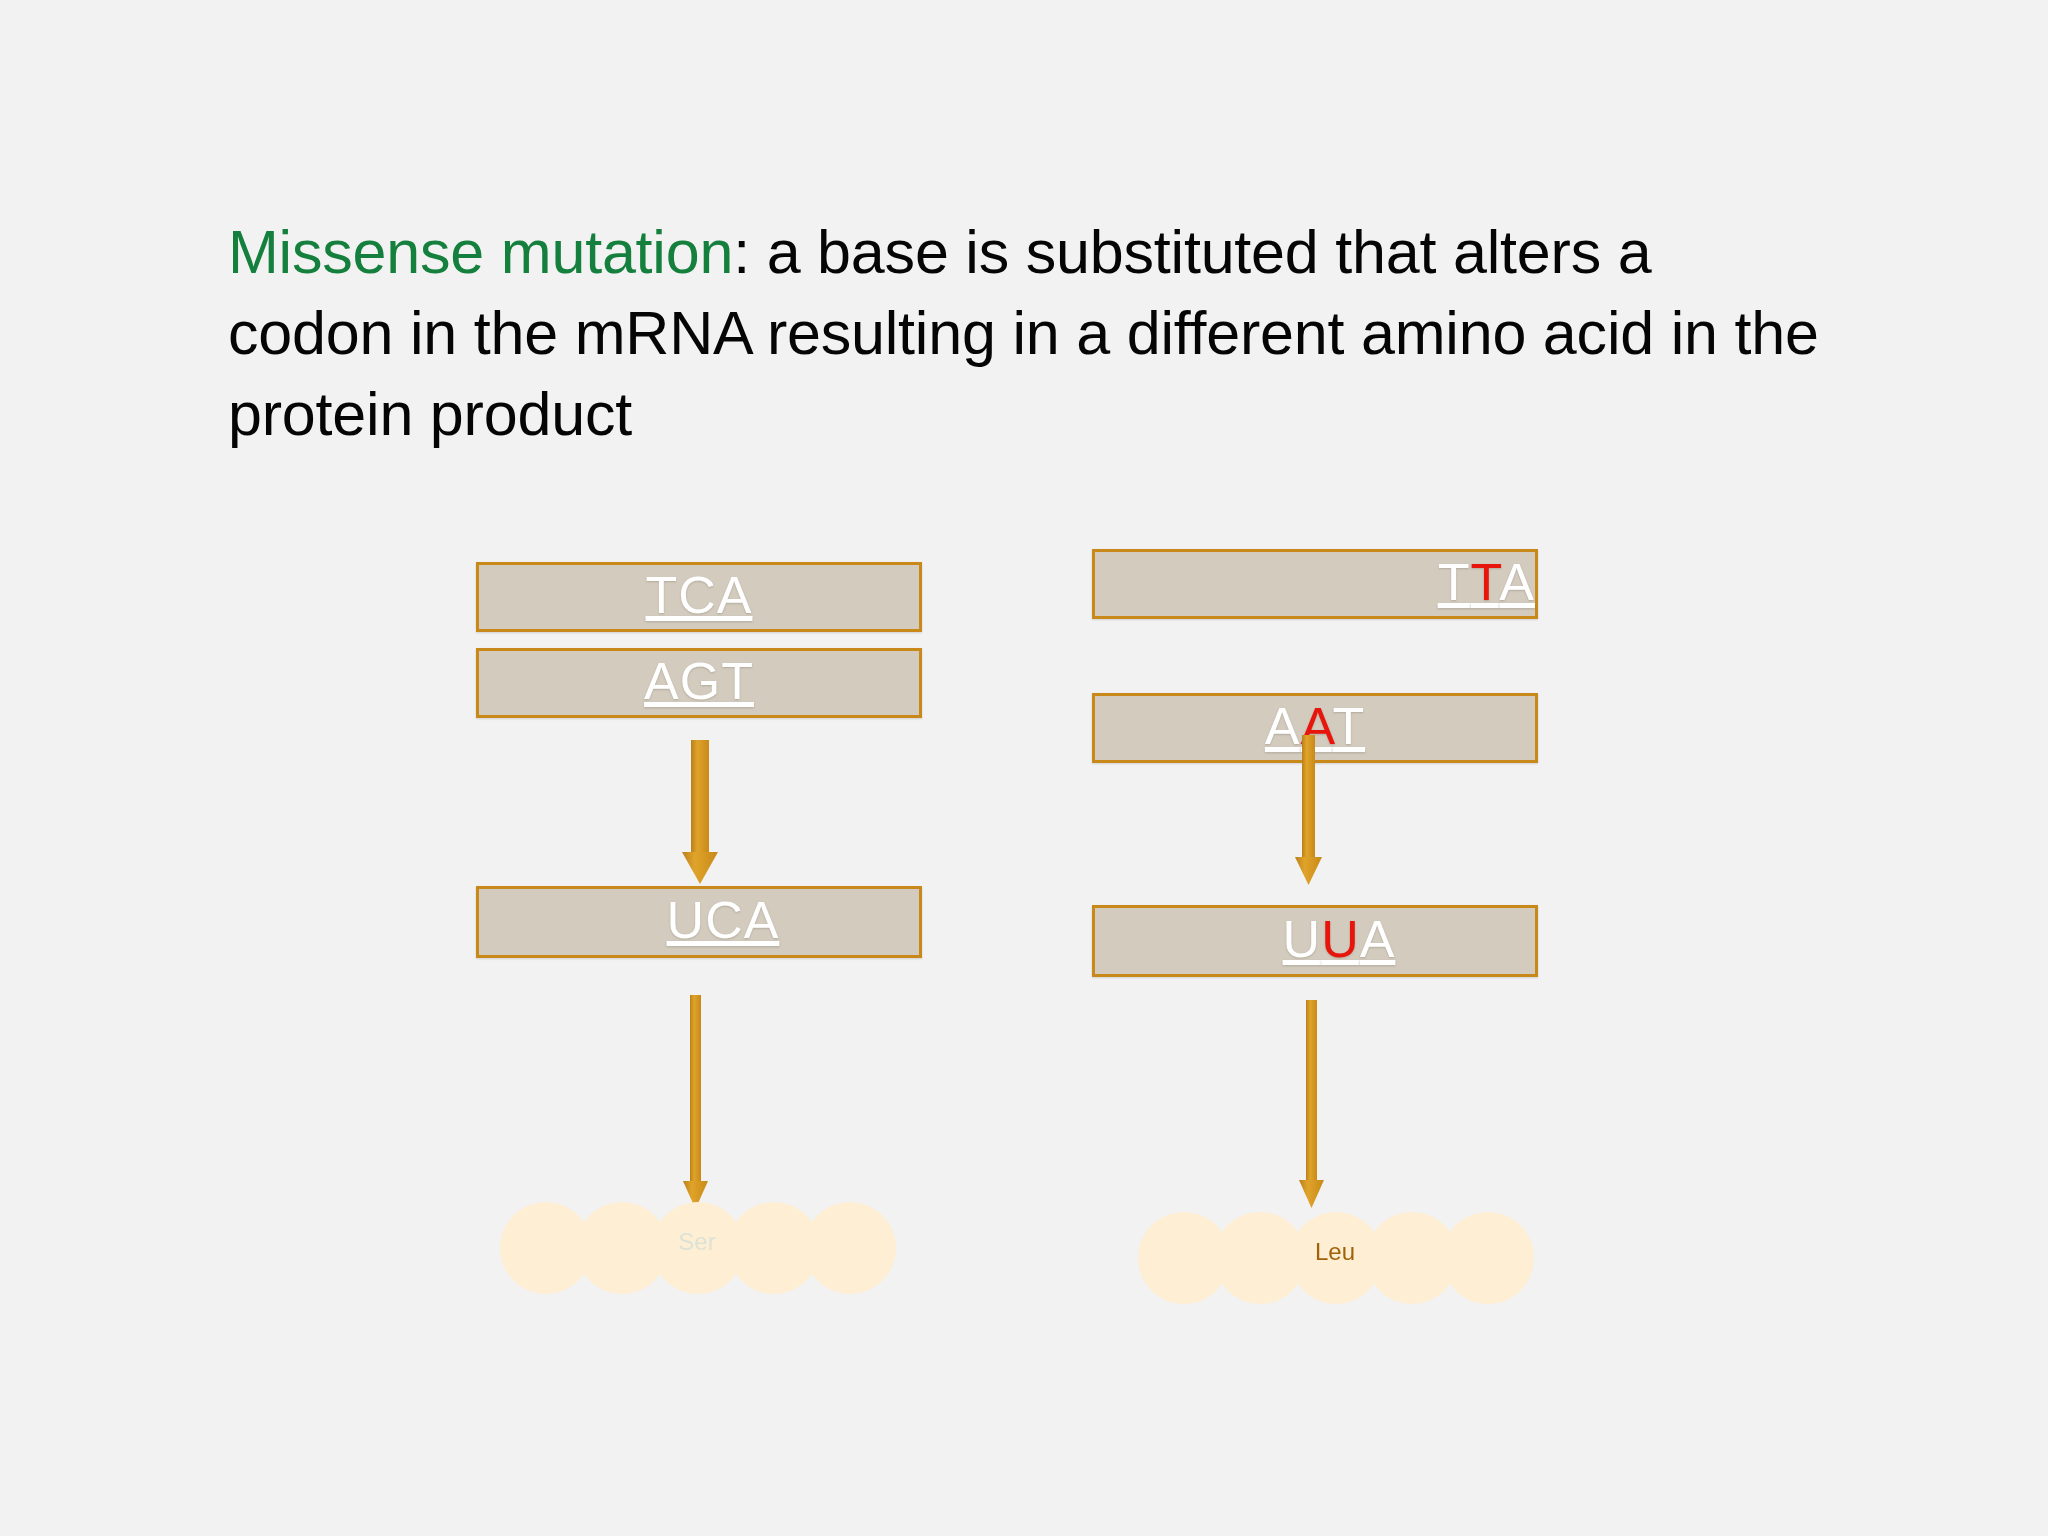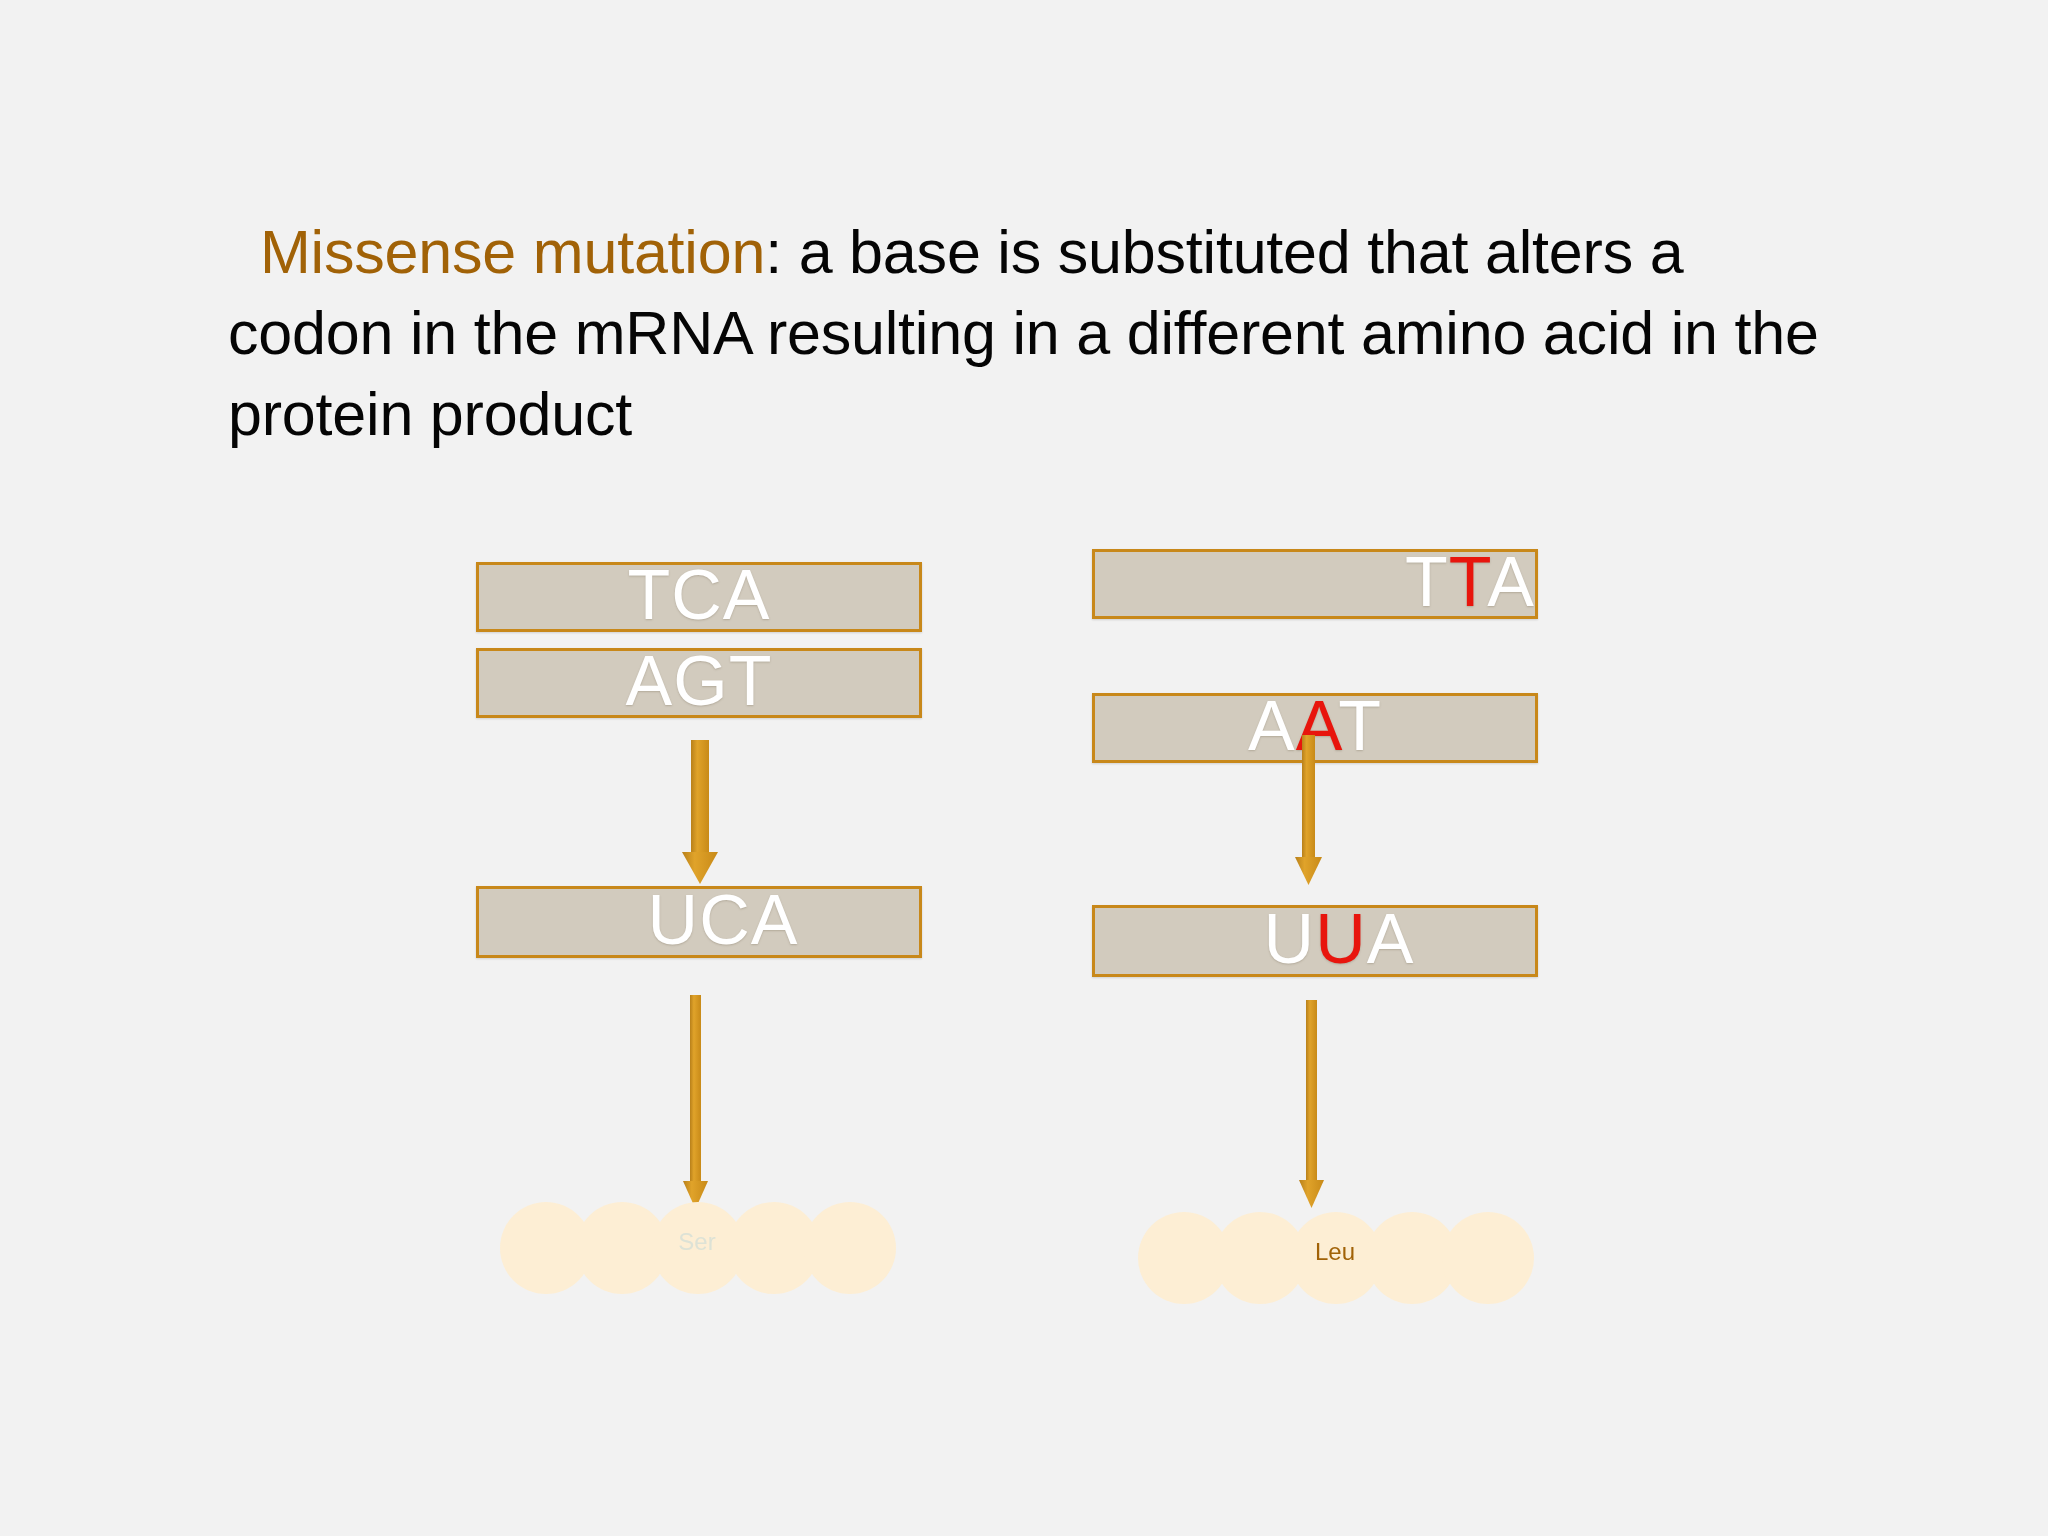--- a/index.html
+++ b/index.html
@@ -20,22 +20,21 @@
     position: absolute;
     left: 228px;
     top: 212px;
     width: 1600px;
     font-size: 61px;
     line-height: 1.33;
     color: #050505;
     letter-spacing: -0.2px;
   }
   #slide-text .emph {
-    color: #a16207;
-    margin-left: 32px;
+    color: #15803d;
   }
 
   
   #diagram {
     position: absolute;
     left: 0;
     top: 0;
     width: 2048px;
     height: 1536px;
   }
@@ -56,27 +55,28 @@
     width: 446px;
     box-sizing: border-box;
     background: #d2cbbe;
     border: 3px solid #c8881a;
     box-shadow: 0 1px 2px rgba(0,0,0,0.14);
     display: flex;
     align-items: center;
     justify-content: center;
   }
   .seq-text {
-    font-size: 70px;
+    font-size: 52px;
     color: #ffffff;
     letter-spacing: 1px;
     line-height: 1;
     white-space: pre;
     text-shadow: 0 1px 2px rgba(120,110,90,0.35);
     transform: translateY(-2px);
+    text-decoration: underline;
   }
   .seq-text .mut {
     color: #e8150d;
   }
 
   .box-dna-top    { top: 562px; height: 70px; }
   .box-dna-bottom { top: 648px; height: 70px; }
   .box-mrna       { top: 886px; height: 72px; padding-left: 48px; }
 
   

